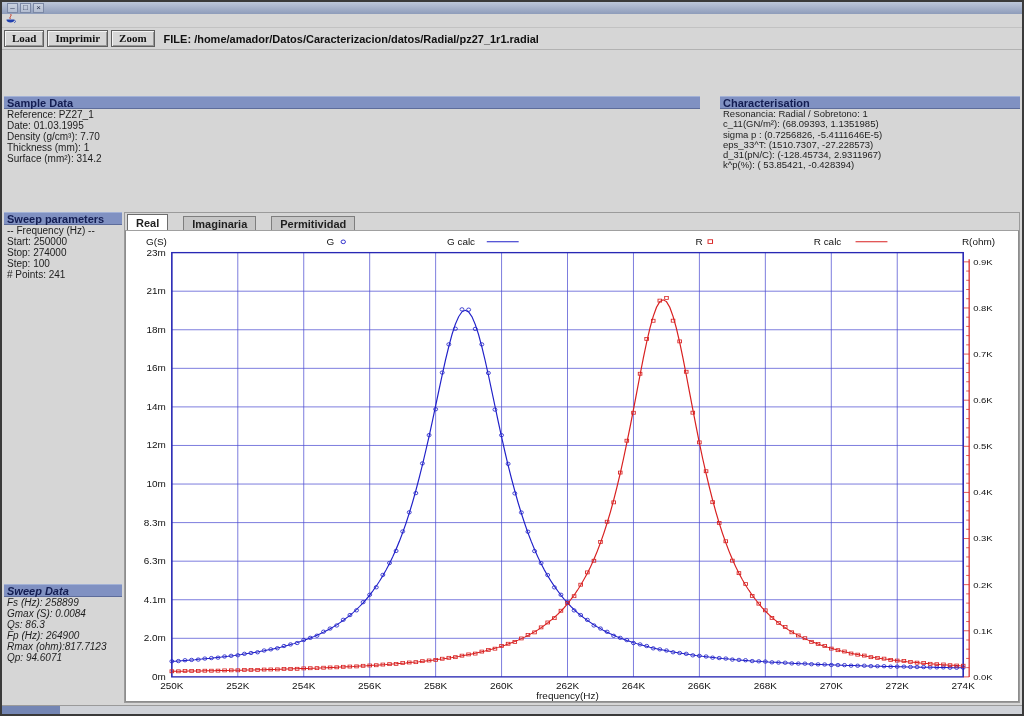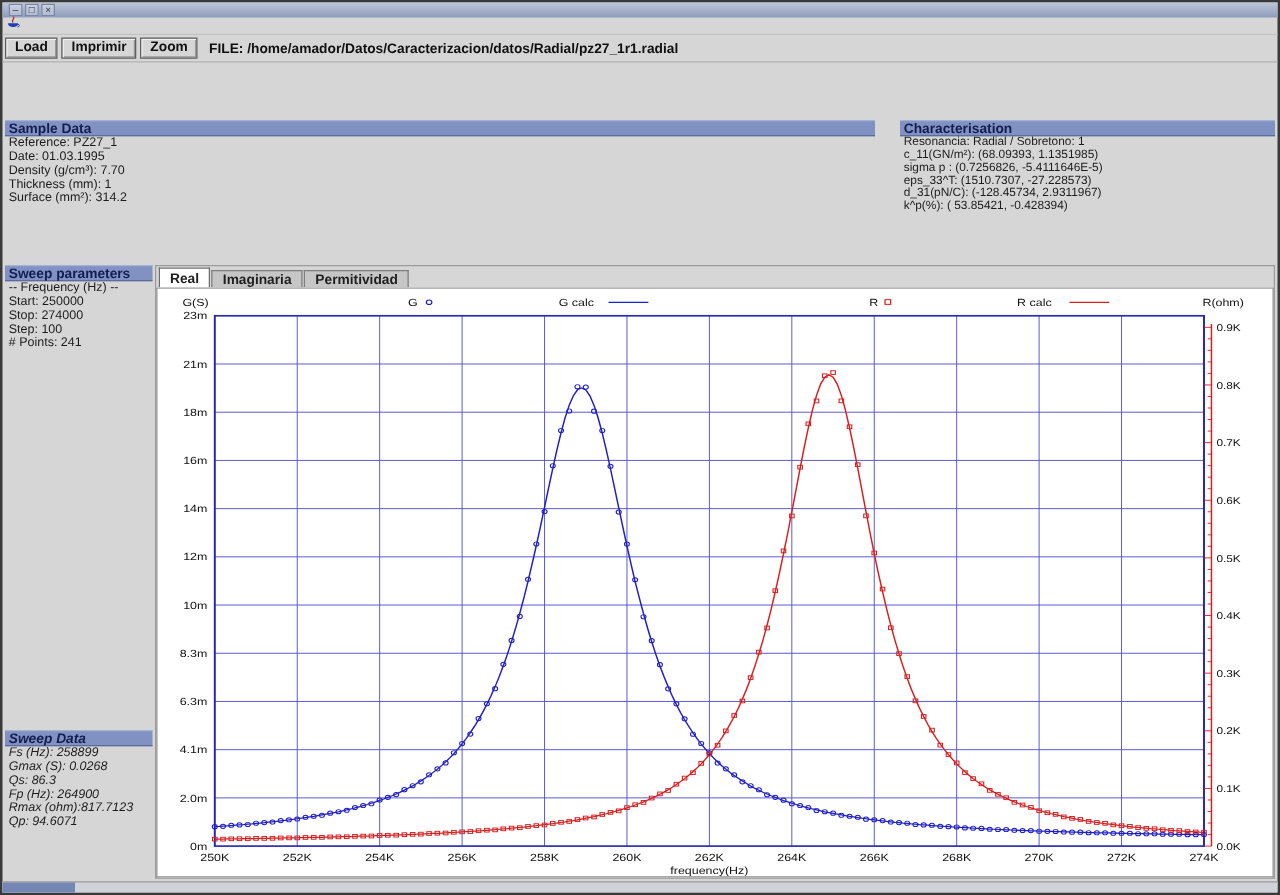--- a/index.html
+++ b/index.html
@@ -5,39 +5,39 @@
   * { margin:0; padding:0; box-sizing:border-box; }
   html,body { width:1024px; height:716px; background:#c4c4c4; font-family:"Liberation Sans",sans-serif; }
   .window { position:relative; width:1024px; height:716px; border:2px solid #3a3a3a; background:#d6d6d6; display:flex; flex-direction:column; }
 
   .titlebar { height:12px; flex:0 0 auto; background:linear-gradient(180deg,#bdc7da,#8e9cba); display:flex; align-items:center; padding:0 3px; }
   .title { flex:1; text-align:center; font-size:9px; line-height:11px; color:#f3f5fa; }
   .wbtn { width:11px; height:10px; margin-left:2px; font-size:8px; line-height:8px; text-align:center; color:#27324e; background:rgba(255,255,255,.28); border:1px solid #7b88a5; cursor:pointer; }
 
   .iconrow { height:14px; flex:0 0 auto; display:flex; align-items:center; padding:0 3px; border-bottom:1px solid #c2c2c2; }
   .toolbar { height:22px; flex:0 0 auto; display:flex; align-items:center; gap:3px; padding:0 2px; border-bottom:1px solid #b2b2b2; }
-  button.tbtn { font-family:Liberation Sans, sans-serif; font-weight:bold; font-size:11px; padding:1px 7px 2px 7px; background:#d6d6d6; color:#111;
+  button.tbtn { font-family:Liberation Serif, serif; font-weight:bold; font-size:11px; padding:1px 7px 2px 7px; background:#d6d6d6; color:#111;
     border:1px solid #5e5e5e; box-shadow: inset 1px 1px 0 #f4f4f4, inset -1px -1px 0 #979797; cursor:pointer; }
   .file { font-weight:bold; font-size:11px; color:#101010; margin-left:6px; white-space:nowrap; overflow:hidden; }
 
   .rowA { display:flex; height:71px; flex:0 0 auto; gap:20px; padding:1px 2px 0 2px;margin-top:45px; }
   .panel { background:#d6d6d6; }
   .sample { flex:1; min-width:0; }
   .char { width:300px; flex:0 0 auto; }
   .phead { background:#8091c2; color:#131d52; font-weight:bold; font-size:11px; height:13px; line-height:13px; padding:0 3px;
     border-top:1px solid #a2b1d6; border-bottom:1px solid #5d6c9b; }
   .pline { font-size:10px; line-height:11px; padding-left:3px; color:#1d1d1d; white-space:nowrap; }
   .char .pline { font-size:9.5px; line-height:10.3px; }
 
   .rowB { flex:1; display:flex; gap:2px; padding:2px; min-height:0;margin-top:44px; }
   .sidebar { width:118px; flex:0 0 auto; display:flex; flex-direction:column; }
   .sweepdata { margin-top:auto; margin-bottom:40px;font-style:italic; }
 
   .chartpanel { flex:1; min-width:0; display:flex; flex-direction:column; border:1px solid #9b9b9b; background:#d6d6d6; }
-  .tabs { height:17px; flex:0 0 auto; display:flex; align-items:flex-end; gap:1px; padding:1px 0 0 2px; }
+  .tabs { height:17px; flex:0 0 auto; display:flex; align-items:flex-end; gap:15px; padding:1px 0 0 2px; }
   .tab { font-size:11px; font-weight:bold; color:#1f1f1f; background:#c6c6c6; border:1px solid #7e7e7e; border-bottom:none;
     padding:0 8px; height:14px; line-height:14px; cursor:pointer; }
   .tab.sel { background:#ffffff; height:16px; line-height:16px; border-color:#6d6d6d; }
   .content { flex:1; min-height:0; background:#ffffff; border:1px solid #8d8d8d; border-top:1px solid #a0a0a0; position:relative; }
   .content svg { position:absolute; left:0; top:0; width:100%; height:100%; }
   #chart-svg text { font-family:"Liberation Sans",sans-serif; }
 
   .bottombar { height:9px; flex:0 0 auto; background:#cfd2d8; border-top:1px solid #9a9a9a; position:relative; }
   .bluechip { position:absolute; left:0; top:0; width:58px; height:8px; background:#7486b4; }
 </style>
@@ -95,21 +95,21 @@
         <div class="phead">Sweep parameters</div>
         <div class="pline">-- Frequency (Hz) --</div>
         <div class="pline">Start: 250000</div>
         <div class="pline">Stop: 274000</div>
         <div class="pline">Step: 100</div>
         <div class="pline"># Points: 241</div>
       </div>
       <div class="panel sweepdata">
         <div class="phead">Sweep Data</div>
         <div class="pline">Fs (Hz): 258899</div>
-        <div class="pline">Gmax (S): 0.0268</div>
+        <div class="pline">Gmax (S): 0.0084</div>
         <div class="pline">Qs: 86.3</div>
         <div class="pline">Fp (Hz): 264900</div>
         <div class="pline">Rmax (ohm):817.7123</div>
         <div class="pline">Qp: 94.6071</div>
       </div>
     </div>
 
     <div class="chartpanel">
       <div class="tabs">
         <div class="tab sel">Real</div>

